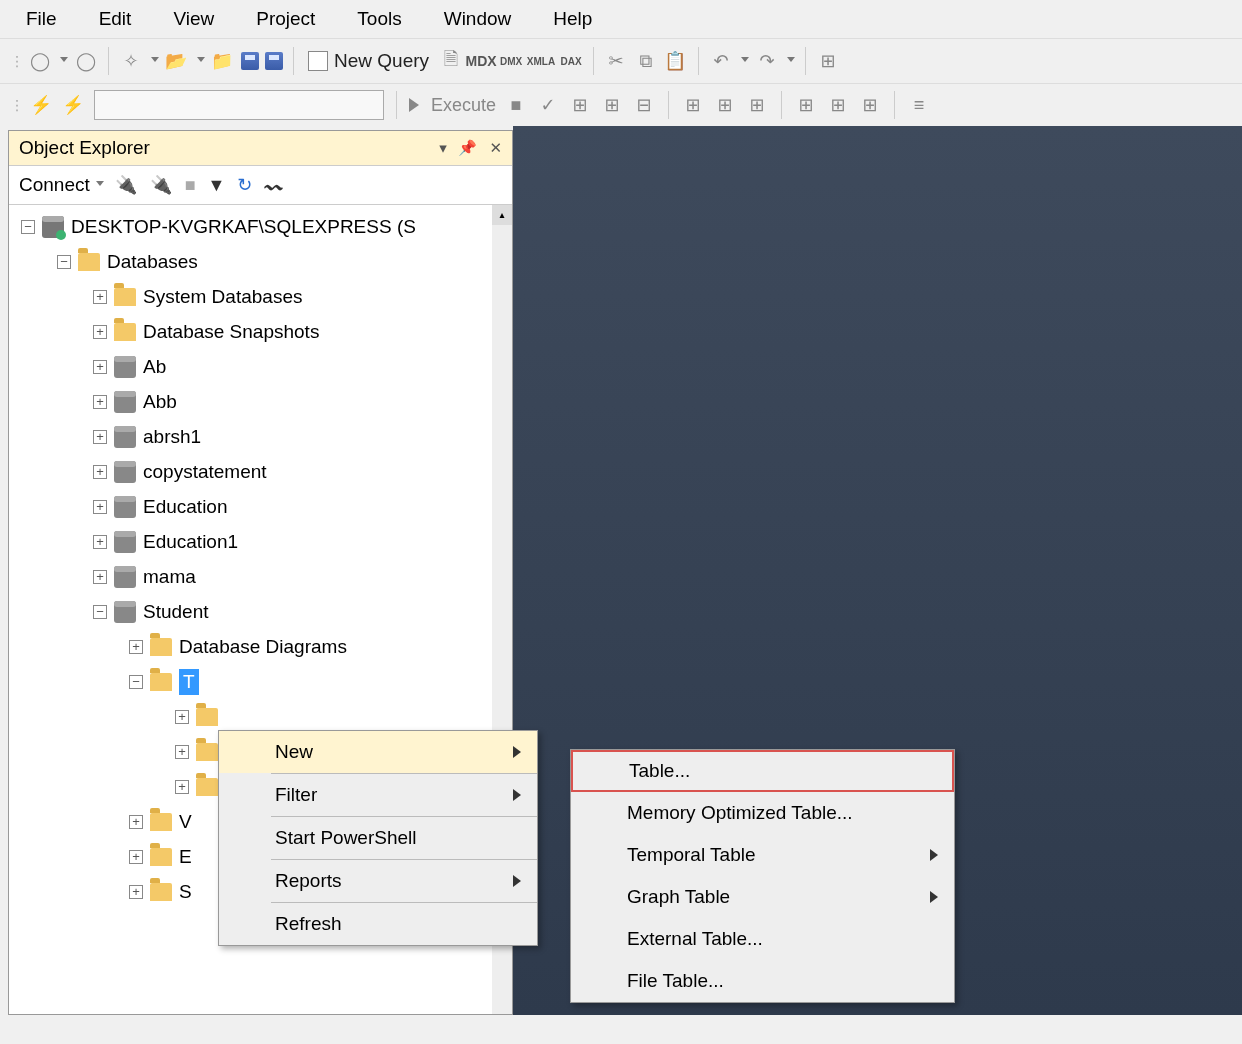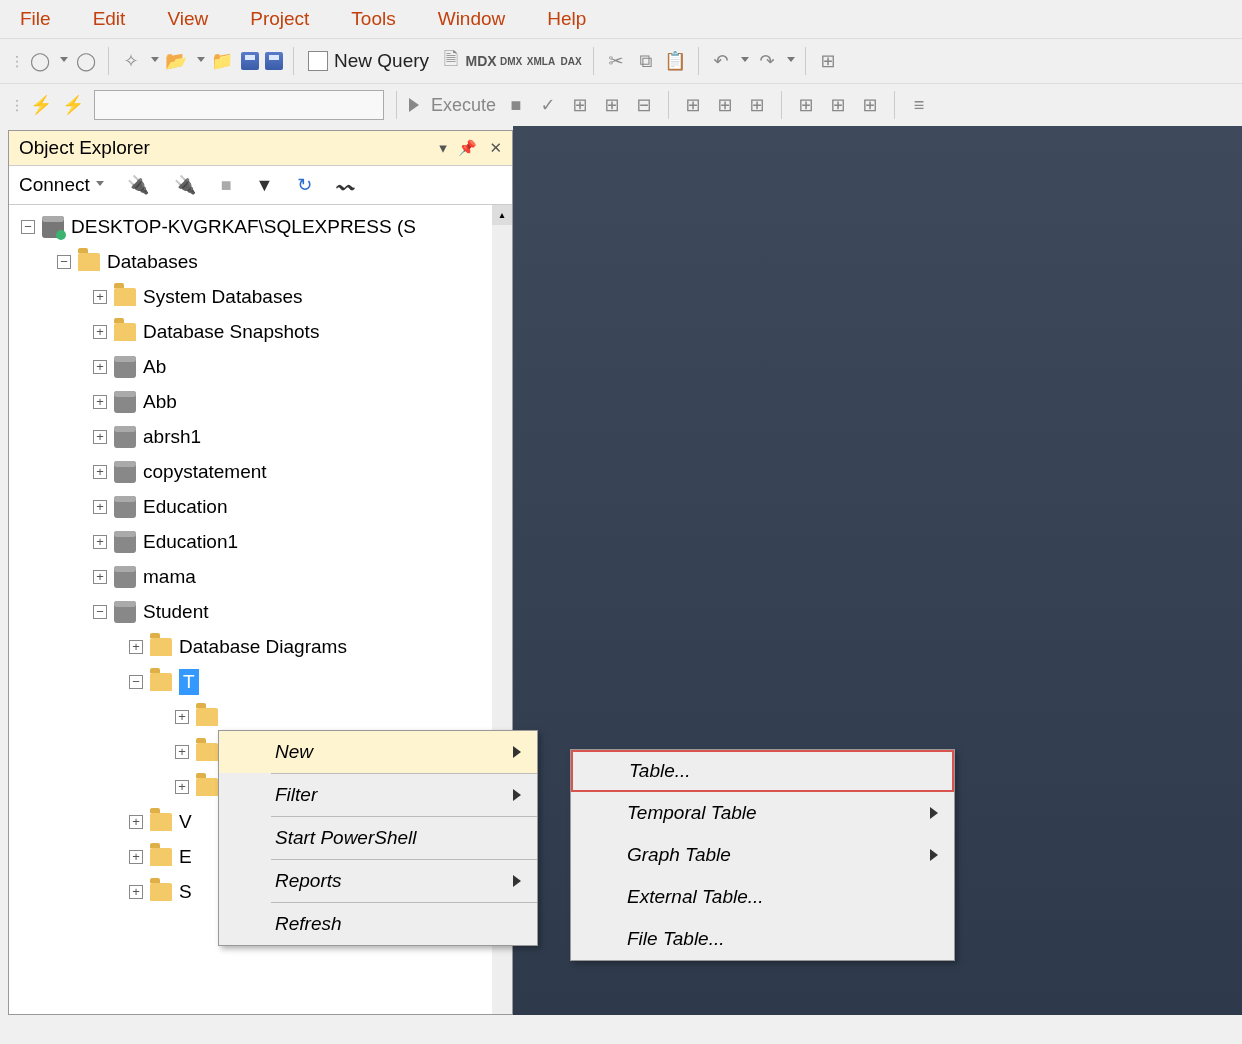--- a/index.html
+++ b/index.html
@@ -1,18 +1,18 @@
 <!DOCTYPE html>
 <html><head>
   <meta charset="utf-8">
   <style>
     * { box-sizing: border-box; margin: 0; padding: 0; font-family: "Segoe UI", Tahoma, sans-serif; }
     body { width: 1242px; height: 1044px; background: #f0f0f0; overflow: hidden; position: relative; }
     
-    .menubar { display: flex; background: #f0f0f0; padding: 4px 14px; font-size: 19px; color: #c2410c; gap: 30px; }
+    .menubar { display: flex; background: #f0f0f0; padding: 4px 20px; font-size: 19px; color: #000000; gap: 30px; }
     .menubar span { padding: 4px 6px; cursor: default; }
 
     .toolbar1 { display: flex; align-items: center; background: #f0f0f0; padding: 8px 10px; gap: 6px; border-top: 1px solid #ddd; }
     .toolbar2 { display: flex; align-items: center; background: #f0f0f0; padding: 6px 10px; gap: 8px; border-top: 1px solid #ddd; }
 
     .tb-icon { width: 24px; height: 24px; display: inline-flex; align-items: center; justify-content: center; color: #888; font-size: 18px; }
     .tb-sep { width: 1px; height: 28px; background: #ccc; margin: 0 4px; }
     .tb-grip { color: #aaa; font-size: 14px; letter-spacing: -2px; }
     .tb-dropdown { width: 8px; height: 8px; border-left: 4px solid transparent; border-right: 4px solid transparent; border-top: 5px solid #777; display: inline-block; margin-left: 2px; vertical-align: middle; }
 
@@ -28,21 +28,21 @@
     .combo { width: 290px; height: 30px; background: #f8f8f8; border: 1px solid #aaa; }
 
     .main-area { display: flex; height: calc(100% - 155px); }
     .content-bg { flex: 1; background: linear-gradient(180deg, #3e4a5c, #2e3a4c); }
 
     .object-explorer { width: 505px; background: #fff; border: 1px solid #999; margin: 4px 0 0 8px; display: flex; flex-direction: column; }
     .oe-title { background: #fff4d0; padding: 6px 10px; font-size: 19px; display: flex; align-items: center; justify-content: space-between; border-bottom: 1px solid #ccc; }
     .oe-title-text { font-weight: 400; }
     .oe-title-icons { display: flex; gap: 12px; color: #555; font-size: 15px; }
 
-    .oe-tool { display: flex; align-items: center; padding: 6px 10px; gap: 24px; font-size: 19px; border-bottom: 1px solid #ccc; }
+    .oe-tool { display: flex; align-items: center; padding: 6px 10px; gap: 12px; font-size: 19px; border-bottom: 1px solid #ccc; }
     .oe-connect { display: flex; align-items: center; gap: 4px; }
     .oe-tool-icon { font-size: 18px; color: #333; }
 
     .tree { flex: 1; overflow: hidden; position: relative; background: #fff; font-size: 19px; }
     .tree-content { padding: 4px 4px; }
     .tree-scroll { position: absolute; right: 0; top: 0; width: 20px; height: 100%; background: #eee; }
     .tree-scroll-up { position: absolute; top: 0; width: 20px; height: 20px; background: #ddd; text-align: center; font-size: 10px; line-height: 20px; }
 
     .tree-row { display: flex; align-items: center; height: 35px; gap: 7px; white-space: nowrap; }
     .tree-box { width: 14px; height: 14px; border: 1px solid #888; display: inline-flex; align-items: center; justify-content: center; font-size: 13px; line-height: 1; color: #555; background: #fff; flex-shrink: 0; }
@@ -56,21 +56,21 @@
     .db-cyl { width: 22px; height: 22px; background: #888; border-radius: 3px 3px 3px 3px; position: relative; flex-shrink: 0; }
     .db-cyl::before { content: ""; position: absolute; top: 0; left: 0; width: 100%; height: 6px; background: #aaa; border-radius: 3px; }
     .db-cyl.server { background: #777; }
     .db-cyl.server::after { content: ""; position: absolute; bottom: -2px; right: -2px; width: 10px; height: 10px; background: #3cb371; border-radius: 50%; }
 
     .folder-icon { width: 22px; height: 18px; background: #f4c968; border-radius: 2px 2px 0 0; position: relative; flex-shrink: 0; }
     .folder-icon::before { content: ""; position: absolute; top: -5px; left: 0; width: 10px; height: 5px; background: #e0b048; border-radius: 2px 2px 0 0; }
 
     .selected-node { background: #3399ff; color: #fff; padding: 2px 4px; }
 
-    .context-menu { position: absolute; background: #eee; border: 1px solid #999; box-shadow: 3px 3px 6px rgba(0,0,0,0.3); font-size: 19px; z-index: 100; font-style: italic; }
+    .context-menu { position: absolute; background: #eee; border: 1px solid #999; box-shadow: 3px 3px 6px rgba(0,0,0,0.3); font-size: 19px; z-index: 100; }
     .cm-row { display: flex; align-items: center; height: 42px; padding: 0 16px 0 0; position: relative; }
     .cm-row .cm-icon-space { width: 56px; flex-shrink: 0; }
     .cm-row.highlight { background: #fff4d0; }
     .cm-arrow { margin-left: auto; width: 0; height: 0; border-top: 6px solid transparent; border-bottom: 6px solid transparent; border-left: 8px solid #333; }
     .cm-line { height: 1px; background: #bbb; margin-left: 52px; }
 
     .context-menu.main { left: 218px; top: 730px; width: 320px; }
     .context-menu.sub { left: 570px; top: 730px; width: 385px; margin-top: 19px; }
 
     .sub .cm-row:first-child { border: 2px solid #d9534f; }
@@ -311,20 +311,24 @@
   </div>
 </div>
 
 <div class="context-menu sub">
   <div class="cm-row">
     <span class="cm-icon-space"></span>
     <span>Table...</span>
   </div>
   <div class="cm-row">
     <span class="cm-icon-space"></span>
+    <span>Memory Optimized Table...</span>
+  </div>
+  <div class="cm-row">
+    <span class="cm-icon-space"></span>
     <span>Temporal Table</span>
     <span class="cm-arrow"></span>
   </div>
   <div class="cm-row">
     <span class="cm-icon-space"></span>
     <span>Graph Table</span>
     <span class="cm-arrow"></span>
   </div>
   <div class="cm-row">
     <span class="cm-icon-space"></span>

